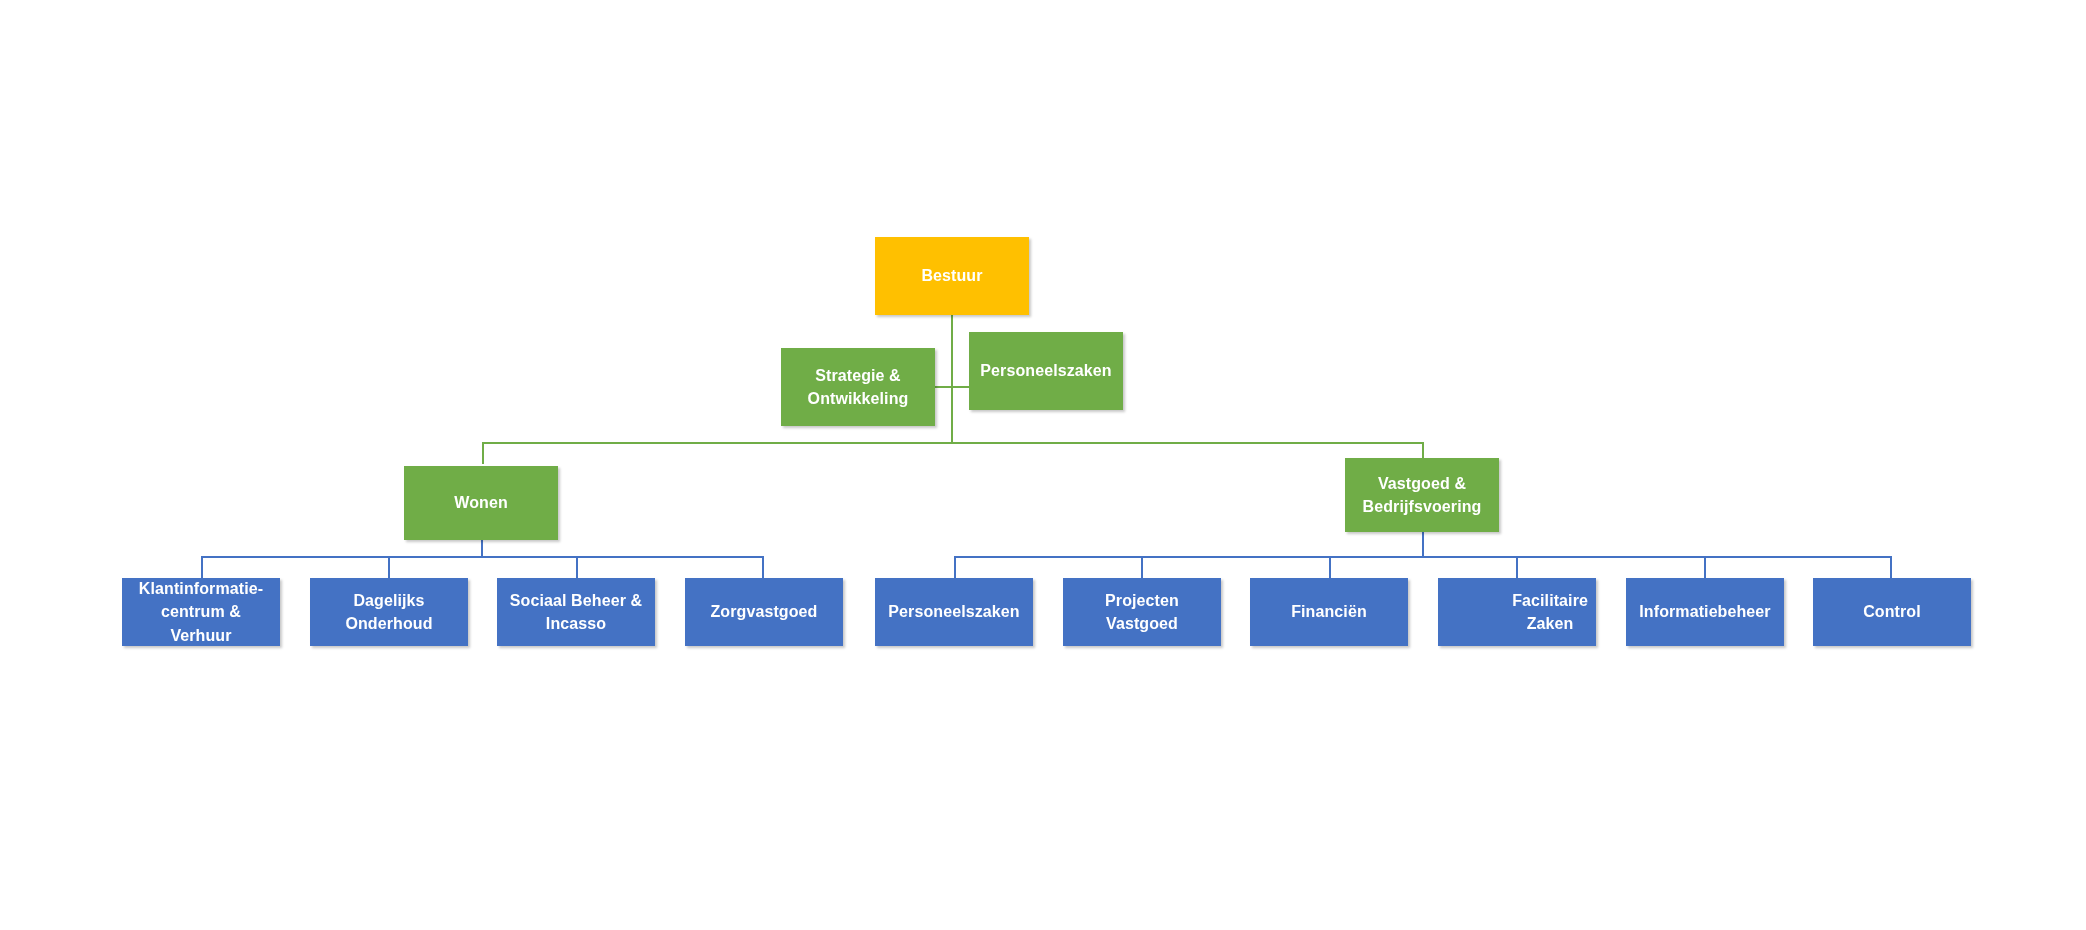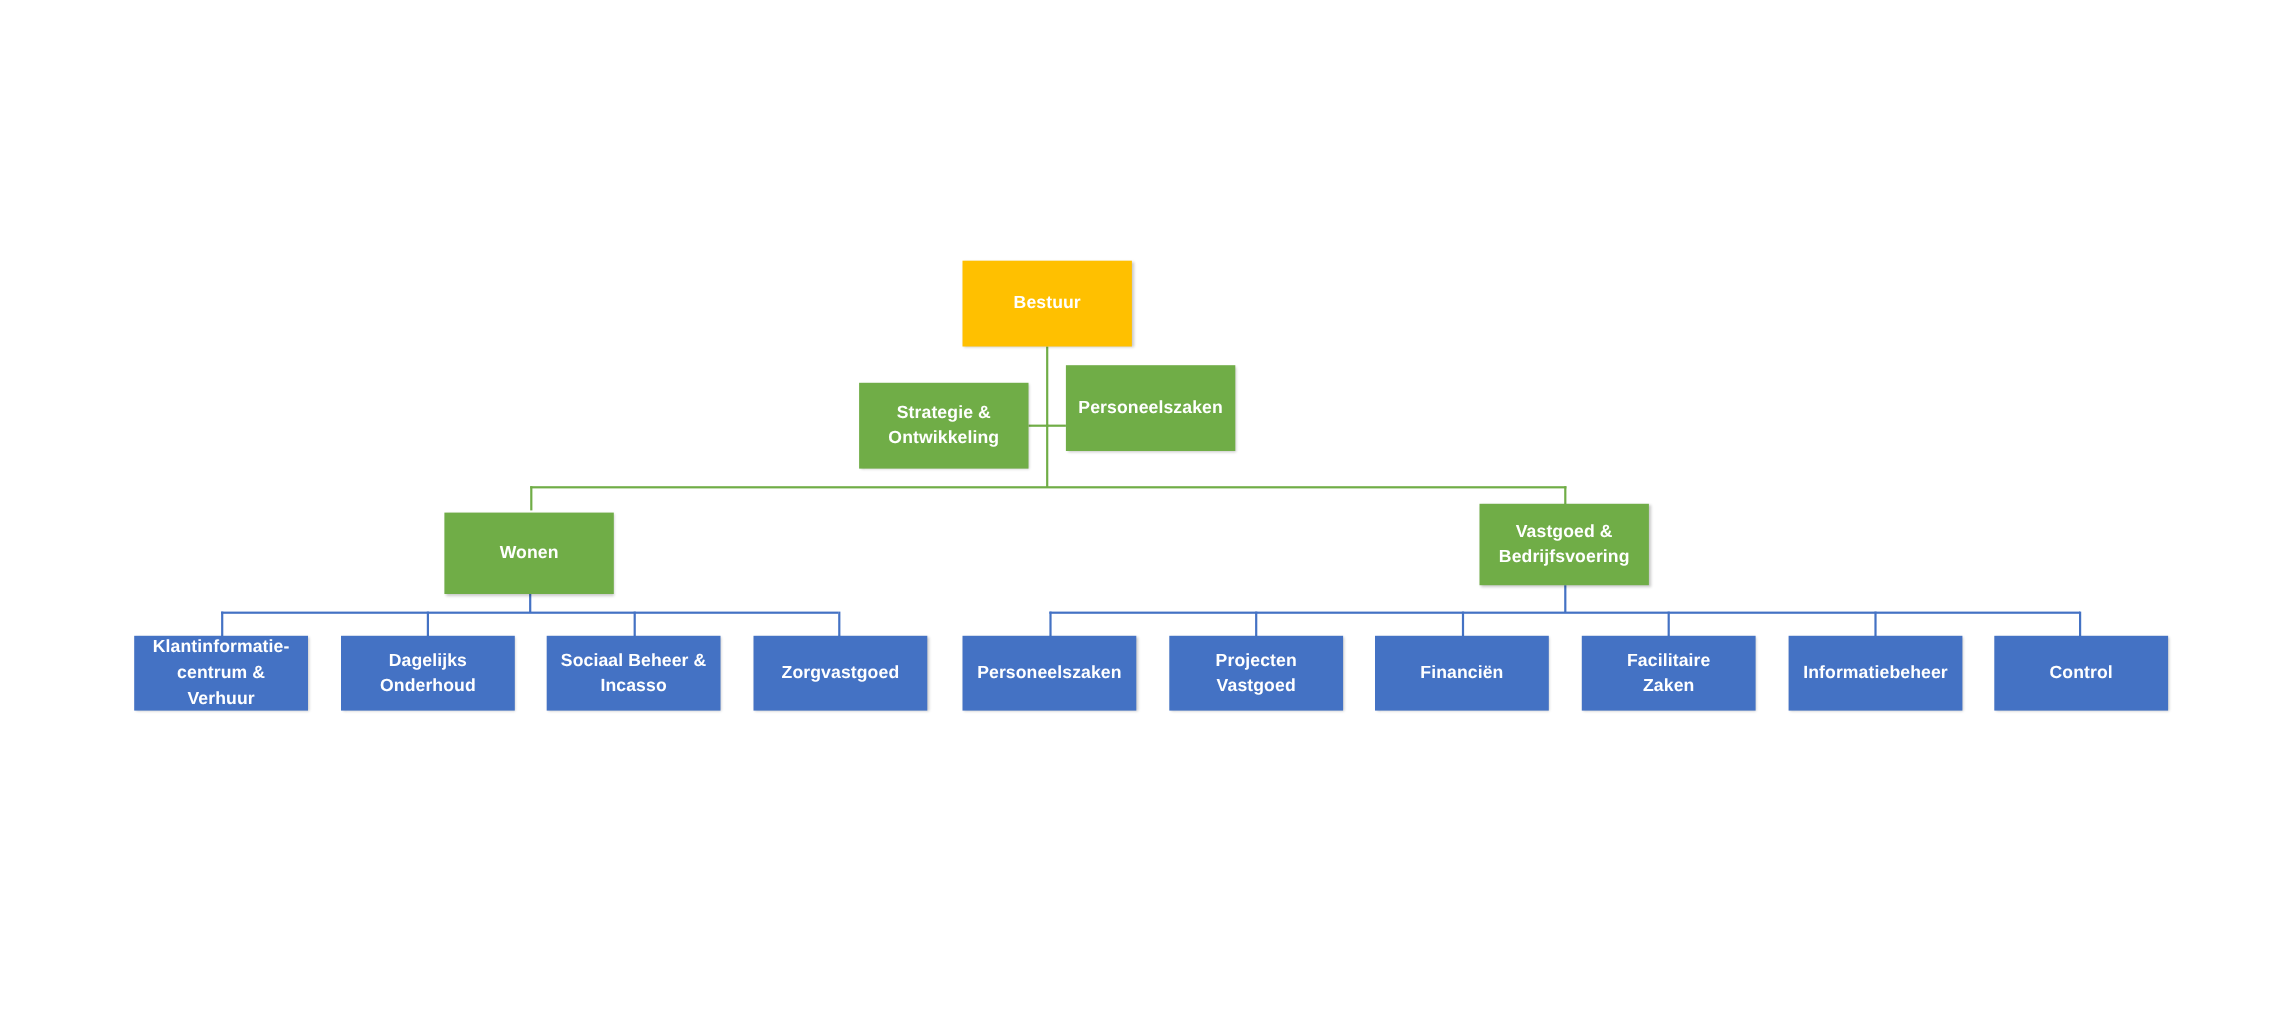--- a/index.html
+++ b/index.html
@@ -133,21 +133,21 @@
 
   <div class="node level-dept" style="left:1063px; top:578px; width:158px; height:68px;">
     <span class="label">Projecten
 Vastgoed</span>
   </div>
 
   <div class="node level-dept" style="left:1250px; top:578px; width:158px; height:68px;text-align:right;">
     <span class="label">Financiën</span>
   </div>
 
-  <div class="node level-dept" style="left:1438px; top:578px; width:158px; height:68px;">
+  <div class="node level-dept" style="left:1438px; top:578px; width:158px; height:68px;justify-content:flex-end;">
     <span class="label">Facilitaire
 Zaken</span>
   </div>
 
   <div class="node level-dept" style="left:1626px; top:578px; width:158px; height:68px;">
     <span class="label">Informatiebeheer</span>
   </div>
 
   <div class="node level-dept" style="left:1813px; top:578px; width:158px; height:68px;">
     <span class="label">Control</span>

